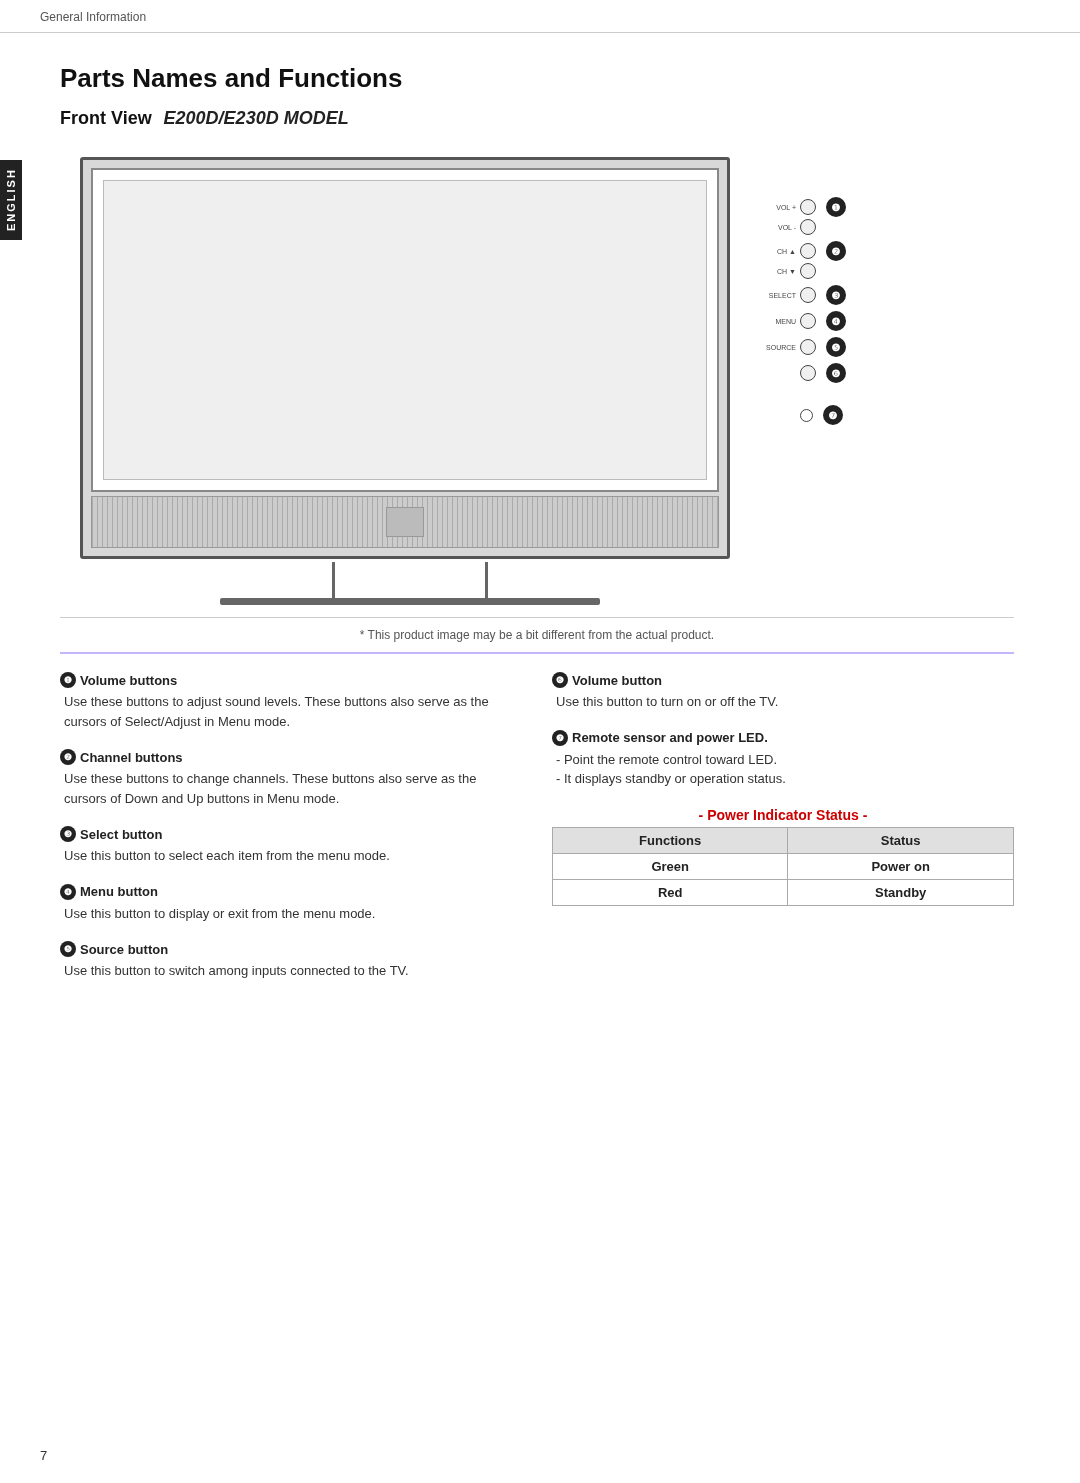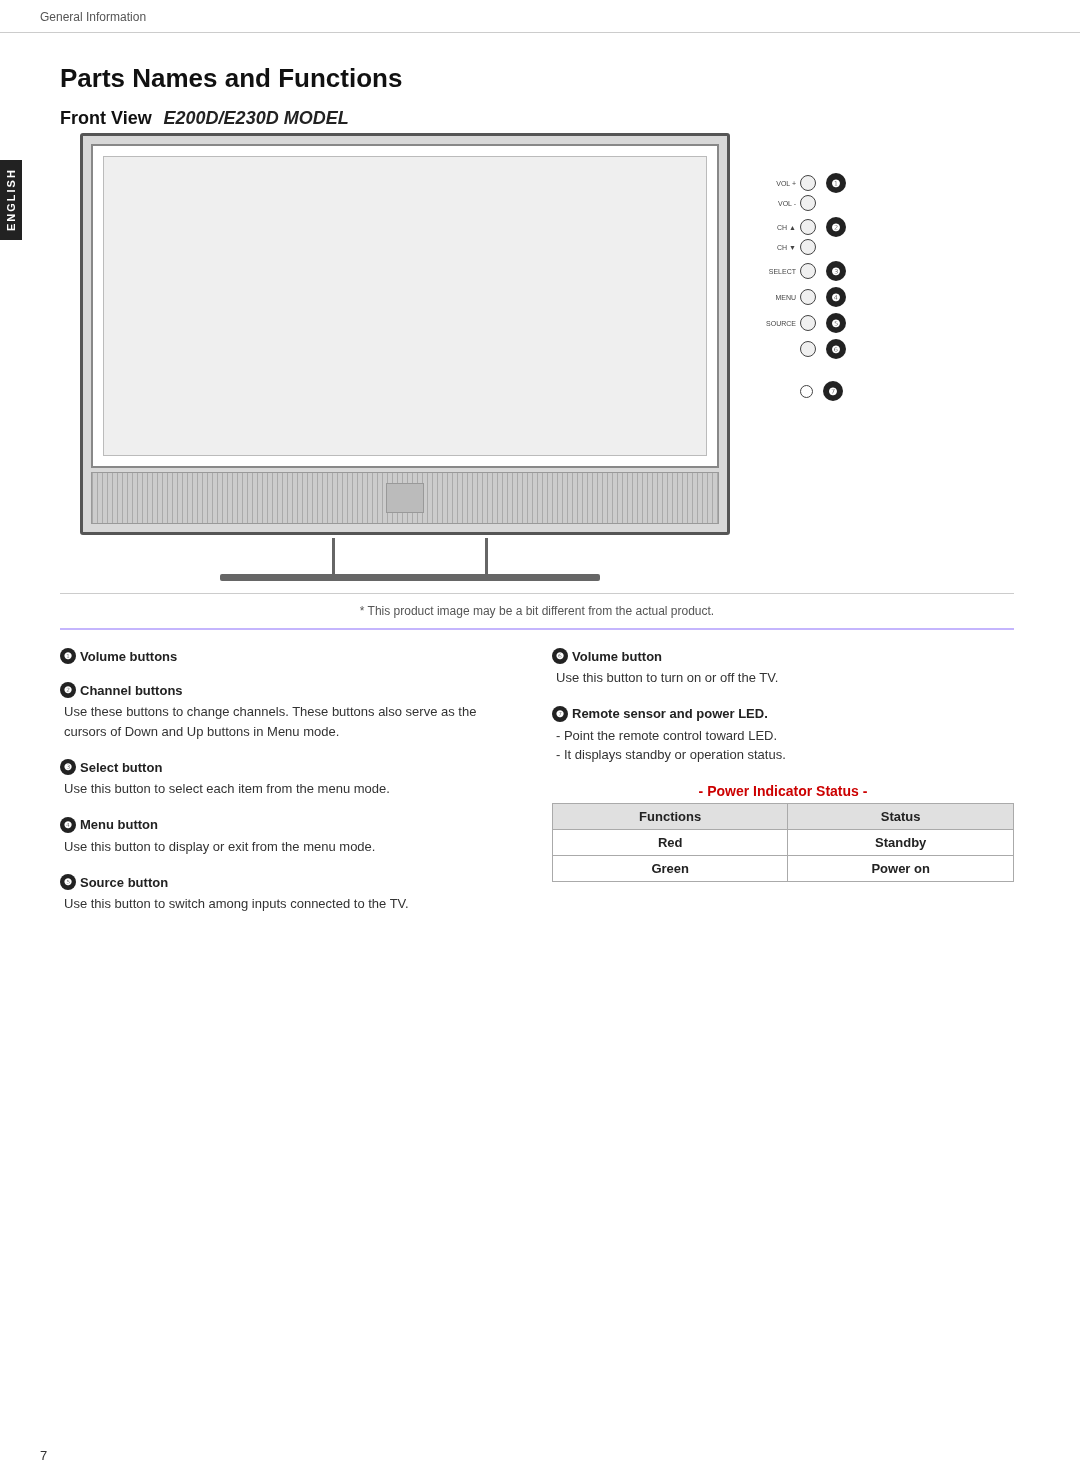--- a/index.html
+++ b/index.html
@@ -199,21 +199,21 @@
 <body>
 
 <div class="breadcrumb-bar">General Information</div>
 
 <div class="english-tab">ENGLISH</div>
 
 <div class="main-content">
 
   <div class="page-title">Parts Names and Functions</div>
 
-  <div style="margin-bottom:4px;">
+  <div style="margin-bottom:28px;">
     <span class="section-title">Front View</span>
     <span style="font-size:18px; font-style:italic; font-weight:bold; margin-left:8px;">E200D/E230D MODEL</span>
   </div>
 
   <div class="diagram-full" style="margin-left:20px; margin-bottom:0;">
     <div class="tv-main-box">
       
       <div style="border:3px solid #555; border-radius:3px; background:#d8d8d8; padding:8px; display:inline-block; width:650px;">
         
         <div style="border:2px solid #888; background:#fff; padding:10px;">
@@ -296,20 +296,21 @@
 
   <div class="desc-section">
 
     <div class="desc-col">
 
       <div class="desc-item">
         <div class="desc-item-title">
           <span class="circle-num-small">❶</span>
           <strong>Volume buttons</strong>
         </div>
+        <div class="desc-item-text">Use these buttons to adjust sound levels. These buttons also serve as the cursors of Select/Adjust in Menu mode.</div>
       </div>
 
       <div class="desc-item">
         <div class="desc-item-title">
           <span class="circle-num-small">❷</span>
           <strong>Channel buttons</strong>
         </div>
         <div class="desc-item-text">Use these buttons to change channels. These buttons also serve as the cursors of Down and Up buttons in Menu mode.</div>
       </div>
 
@@ -364,27 +365,27 @@
         <div class="power-table-title">- Power Indicator Status -</div>
         <table class="power-table">
           <thead>
             <tr>
               <th>Functions</th>
               <th>Status</th>
             </tr>
           </thead>
           <tbody>
             <tr>
+              <td>Green</td>
+              <td>Power on</td>
+            </tr>
+            <tr>
               <td>Red</td>
               <td>Standby</td>
             </tr>
-            <tr>
-              <td>Green</td>
-              <td>Power on</td>
-            </tr>
           </tbody>
         </table>
       </div>
 
     </div>
   </div>
 
 </div>
 
 <div class="page-number">7</div>

